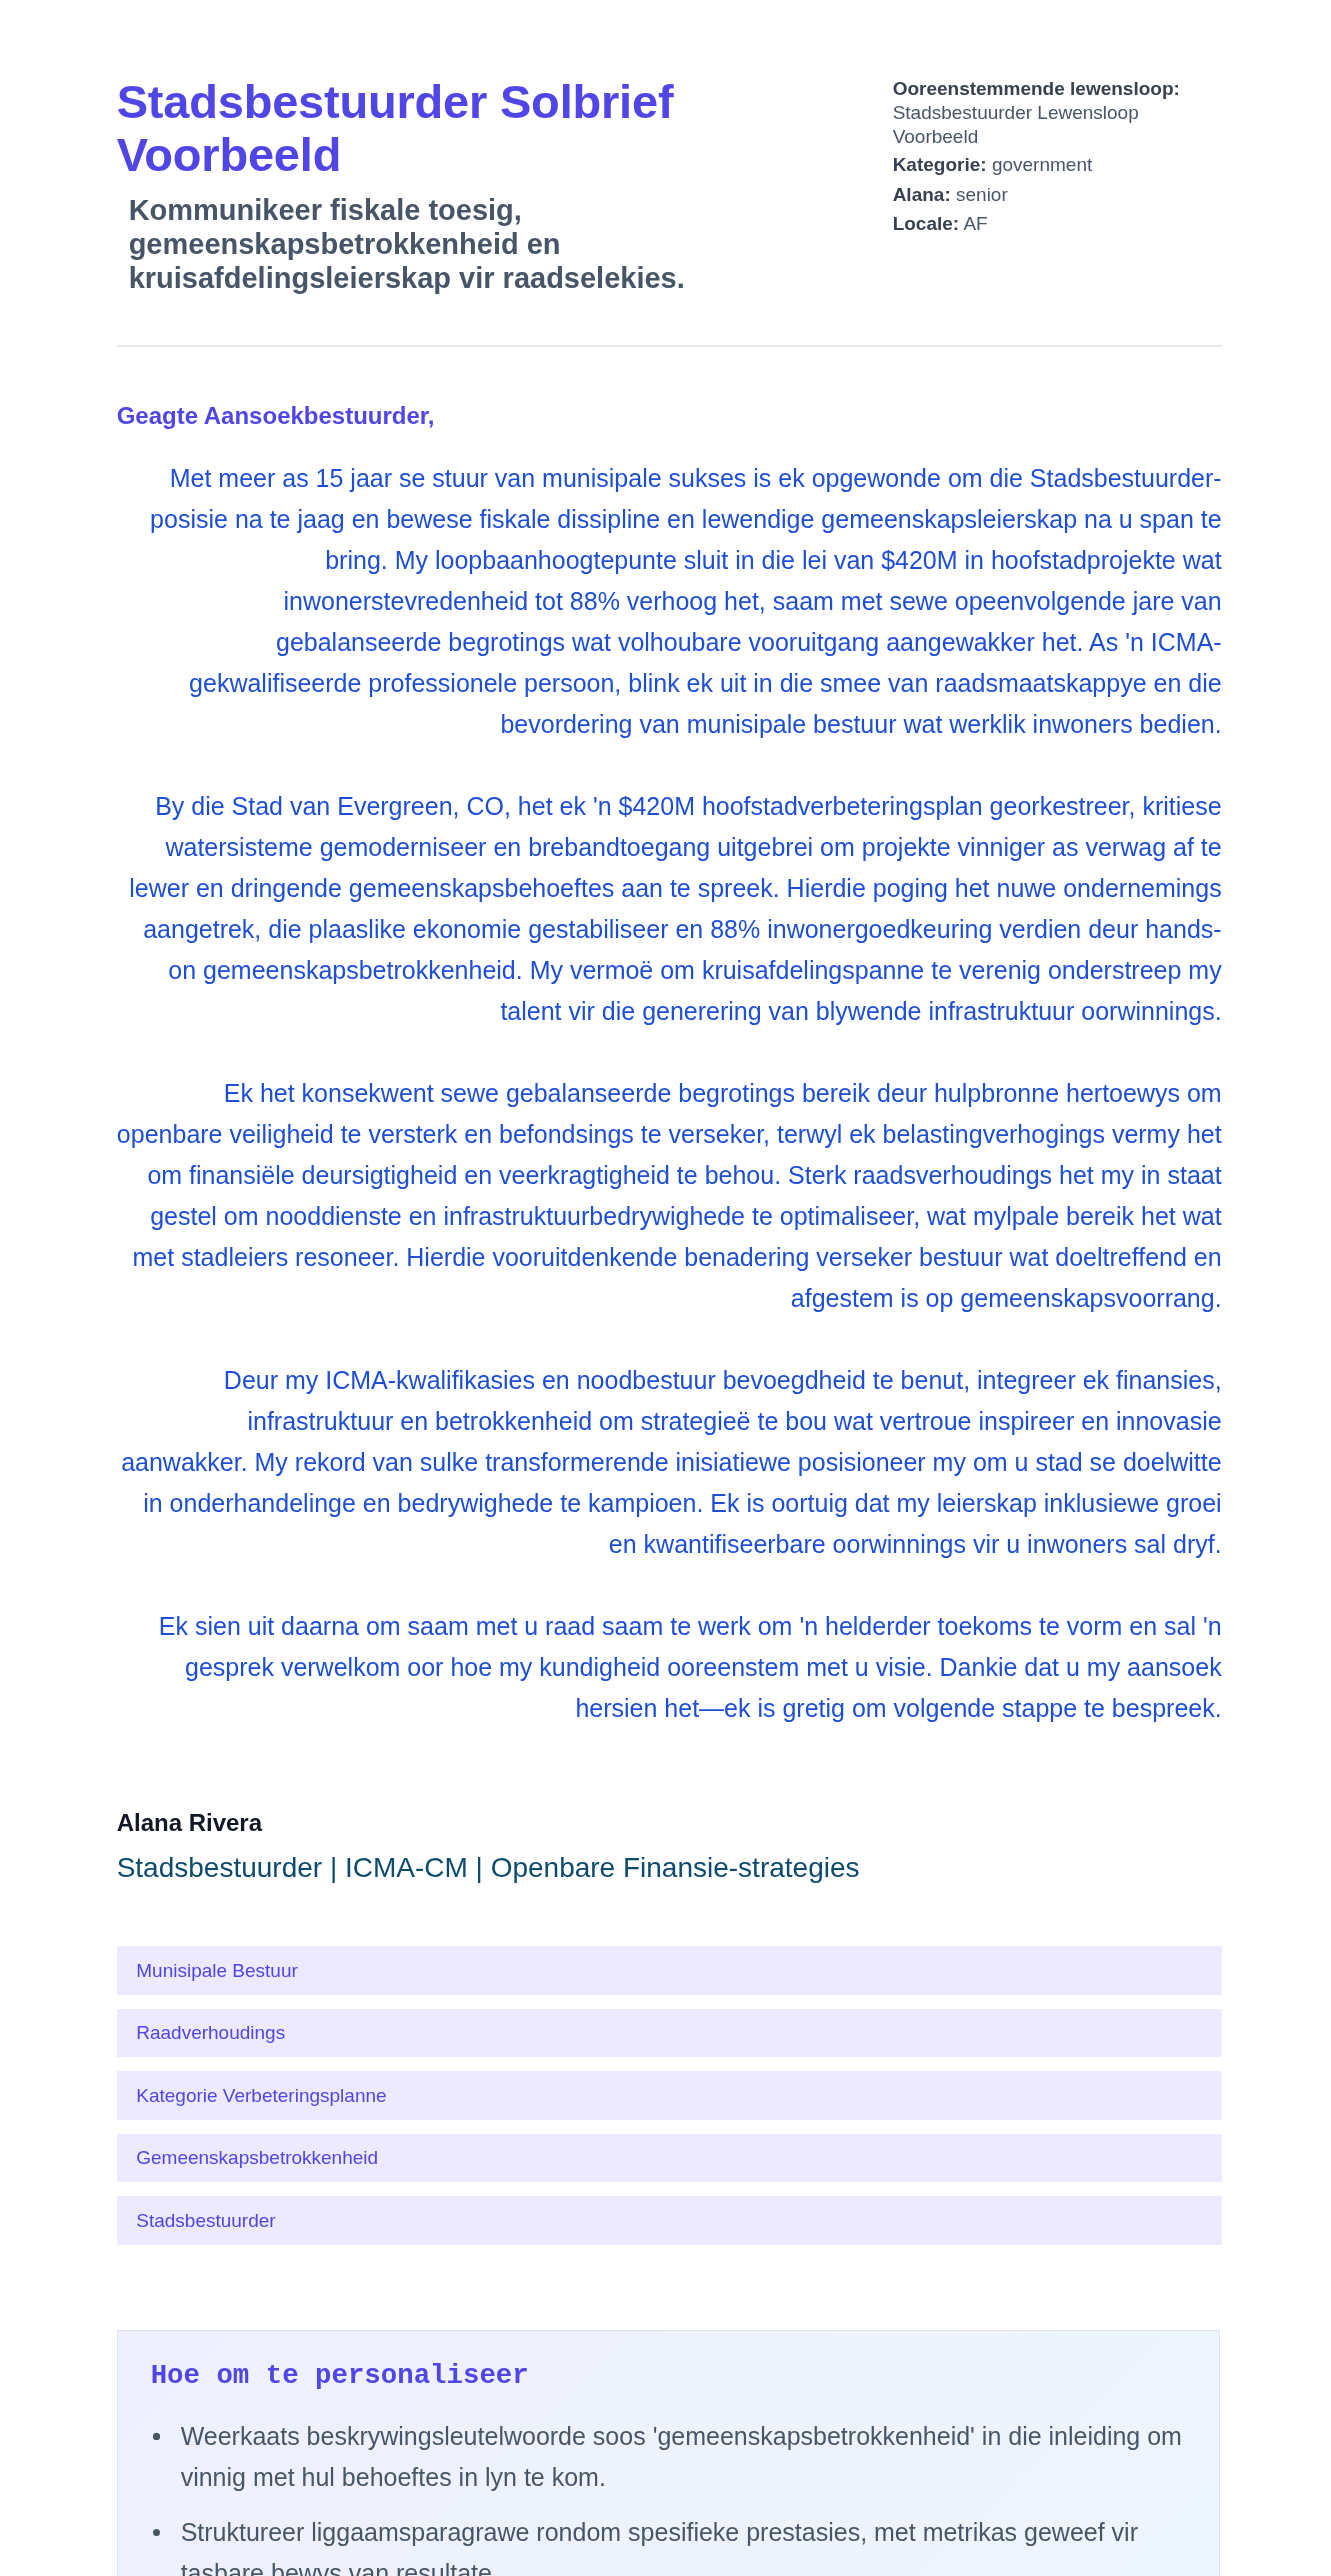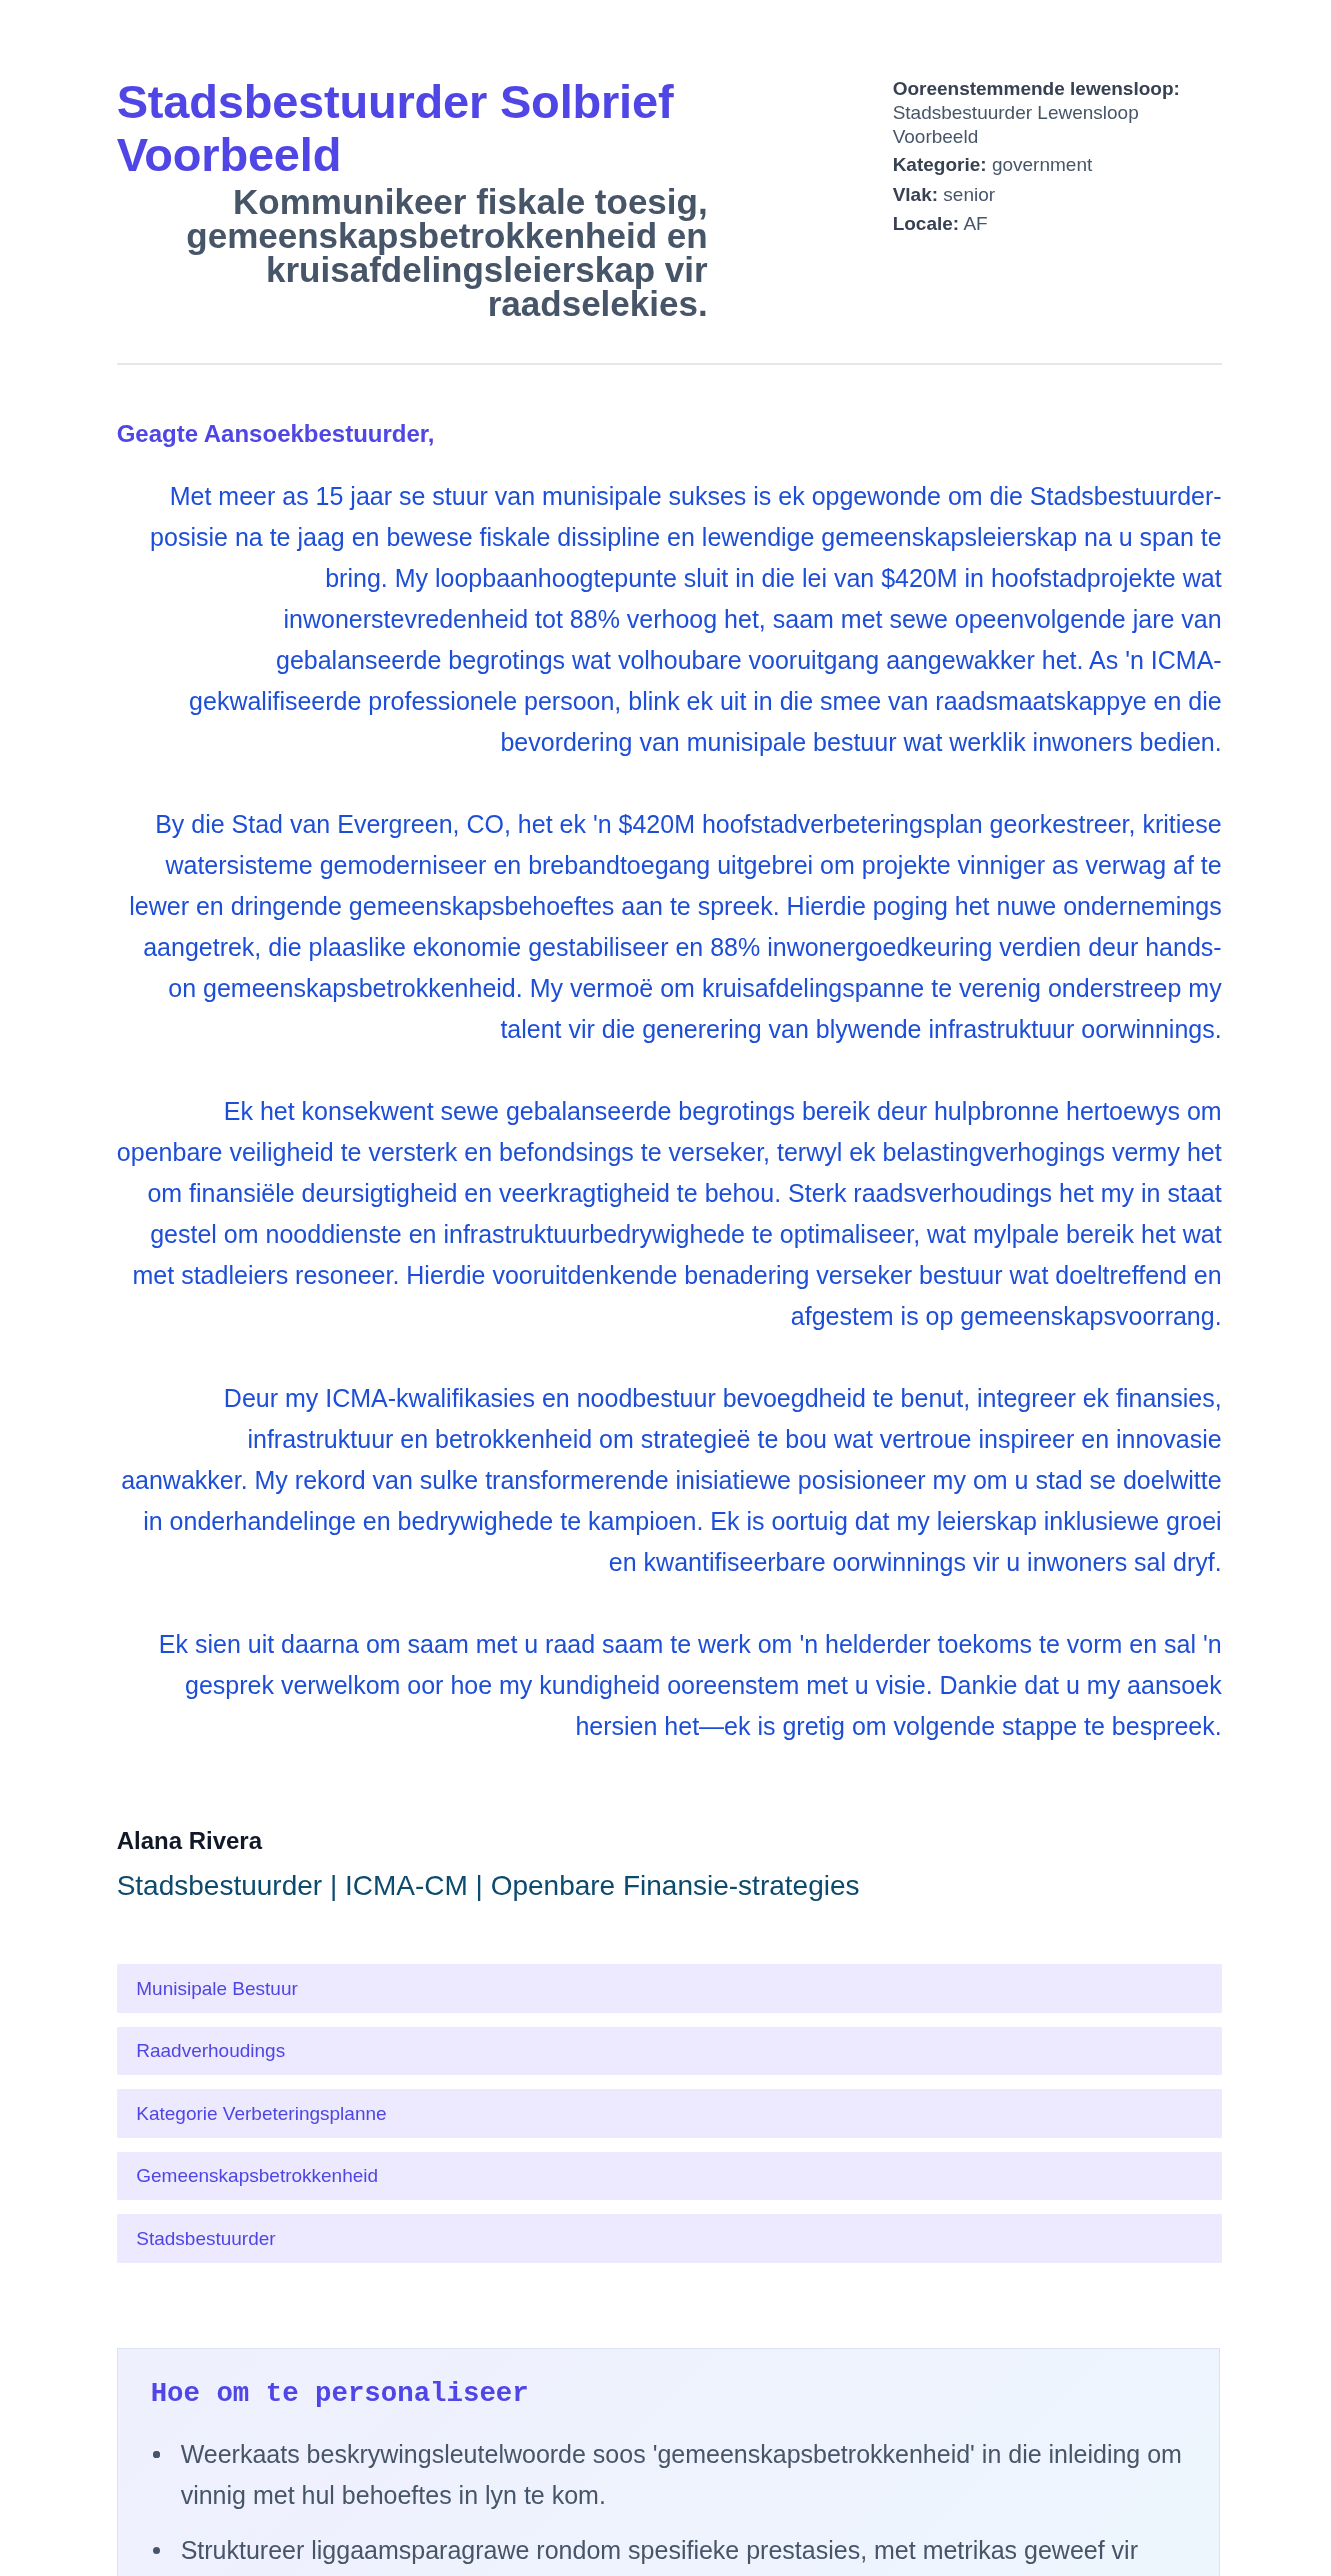--- a/index.html
+++ b/index.html
@@ -26,26 +26,25 @@
   .header-left { width: 595px; }
   .title {
     margin: 0;
     font-size: 47px;
     line-height: 53px;
     font-weight: 700;
     color: #4f46e5;
     letter-spacing: -0.2px;
   }
   .subtitle {
-    margin: 4px;
-    font-size: 35px;
+    margin: 12px;
+    font-size: 29px;
     line-height: 34px;
     font-weight: 700;
     color: #475569;
-    text-align: right;
   }
   .meta {
     font-size: 19px;
     line-height: 24px;
     color: #475569;
     width: 329px;
     padding-top: 1.6px;
   }
   .meta-row { margin-bottom: 5.5px; }
   .meta-row:first-child { margin-bottom: 4.7px; }
@@ -144,21 +143,21 @@
     <div class="meta">
       <div class="meta-row">
         <span class="meta-label">Ooreenstemmende lewensloop:</span><br>
         <span>Stadsbestuurder Lewensloop Voorbeeld</span>
       </div>
       <div class="meta-row">
         <span class="meta-label">Kategorie:</span>
         <span>government</span>
       </div>
       <div class="meta-row">
-        <span class="meta-label">Vlak:</span>
+        <span class="meta-label">Alana:</span>
         <span>senior</span>
       </div>
       <div class="meta-row">
         <span class="meta-label">Locale:</span>
         <span>AF</span>
       </div>
     </div>
   </header>
 
   <section class="letter">

